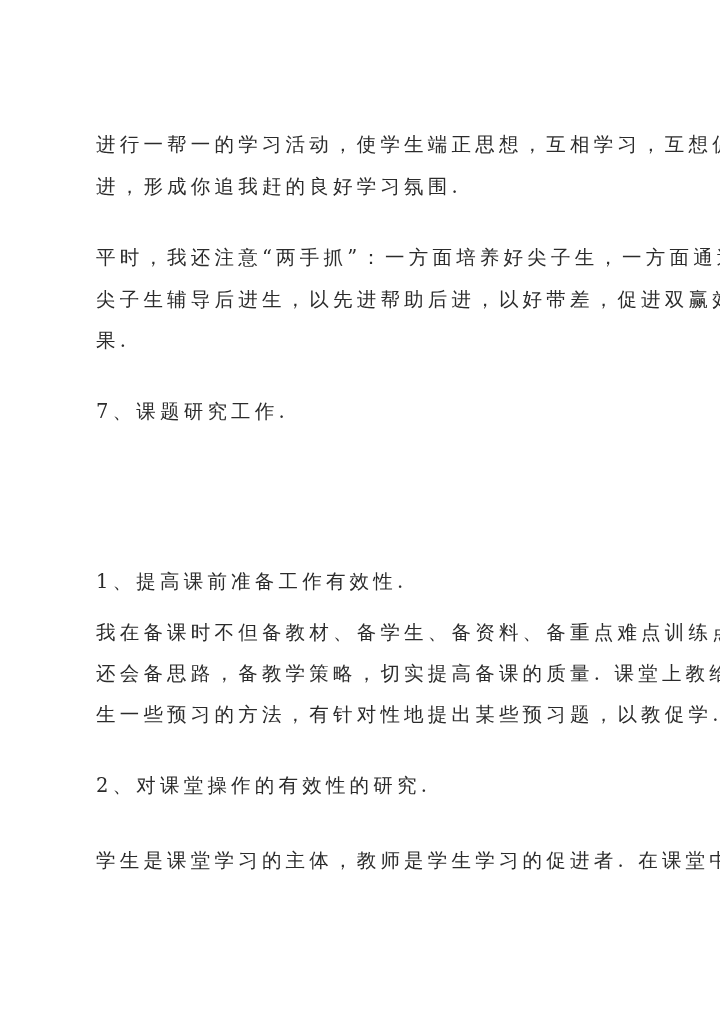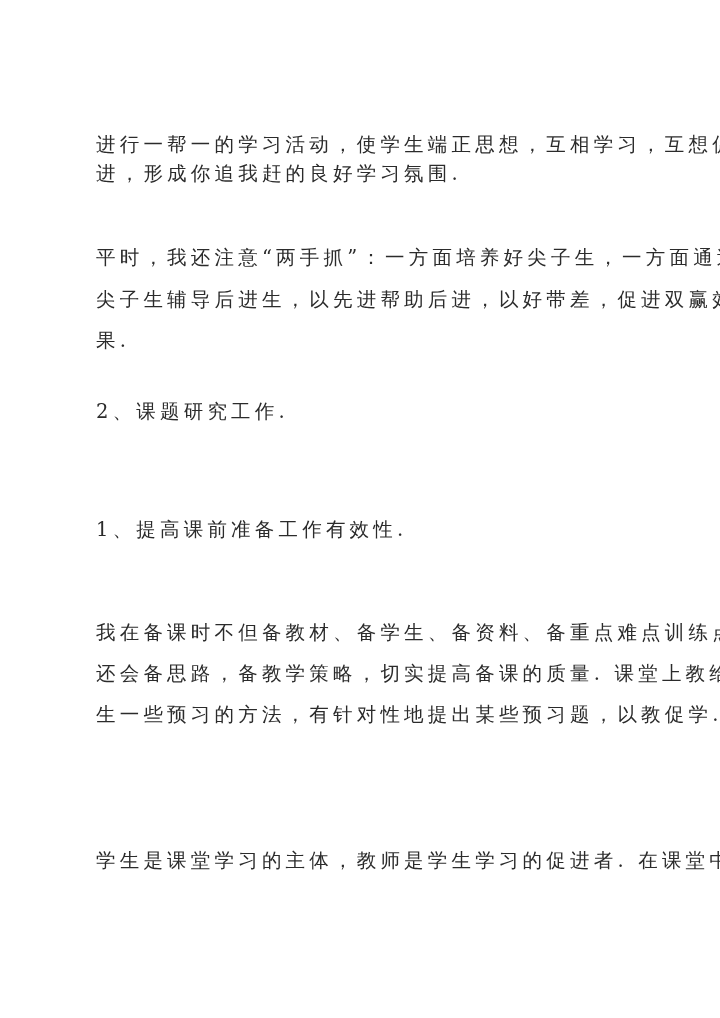--- a/index.html
+++ b/index.html
@@ -30,30 +30,31 @@
       white-space: nowrap;
       line-height: 24px;
       color: #2b2b2b;
     }
   </style>
 </head>
 <body>
 
 <div class="page">
   <div class="line" style="top:133px">进行一帮一的学习活动，使学生端正思想，互相学习，互想促</div>
-  <div class="line" style="top:162px">进，形成你追我赶的良好学习氛围.</div>
+  <div class="line" style="top:175px">进，形成你追我赶的良好学习氛围.</div>
 
   <div class="line" style="top:246px">平时，我还注意“两手抓”：一方面培养好尖子生，一方面通过</div>
   <div class="line" style="top:288px">尖子生辅导后进生，以先进帮助后进，以好带差，促进双赢效</div>
   <div class="line" style="top:329px">果.</div>
 
-  <div class="line" style="top:400px">2、课题研究工作.</div>
+  <div class="line" style="top:400px">7、课题研究工作.</div>
 
 
-  <div class="line" style="top:518px">1、提高课前准备工作有效性.</div>
+  <div class="line" style="top:570px">1、提高课前准备工作有效性.</div>
 
   <div class="line" style="top:621px">我在备课时不但备教材、备学生、备资料、备重点难点训练点，</div>
   <div class="line" style="top:662px">还会备思路，备教学策略，切实提高备课的质量. 课堂上教给学</div>
   <div class="line" style="top:703px">生一些预习的方法，有针对性地提出某些预习题，以教促学.</div>
 
+  <div class="line" style="top:774px">2、对课堂操作的有效性的研究.</div>
 
   <div class="line" style="top:849px">学生是课堂学习的主体，教师是学生学习的促进者. 在课堂中我</div>
 </div>
 
 </body></html>

